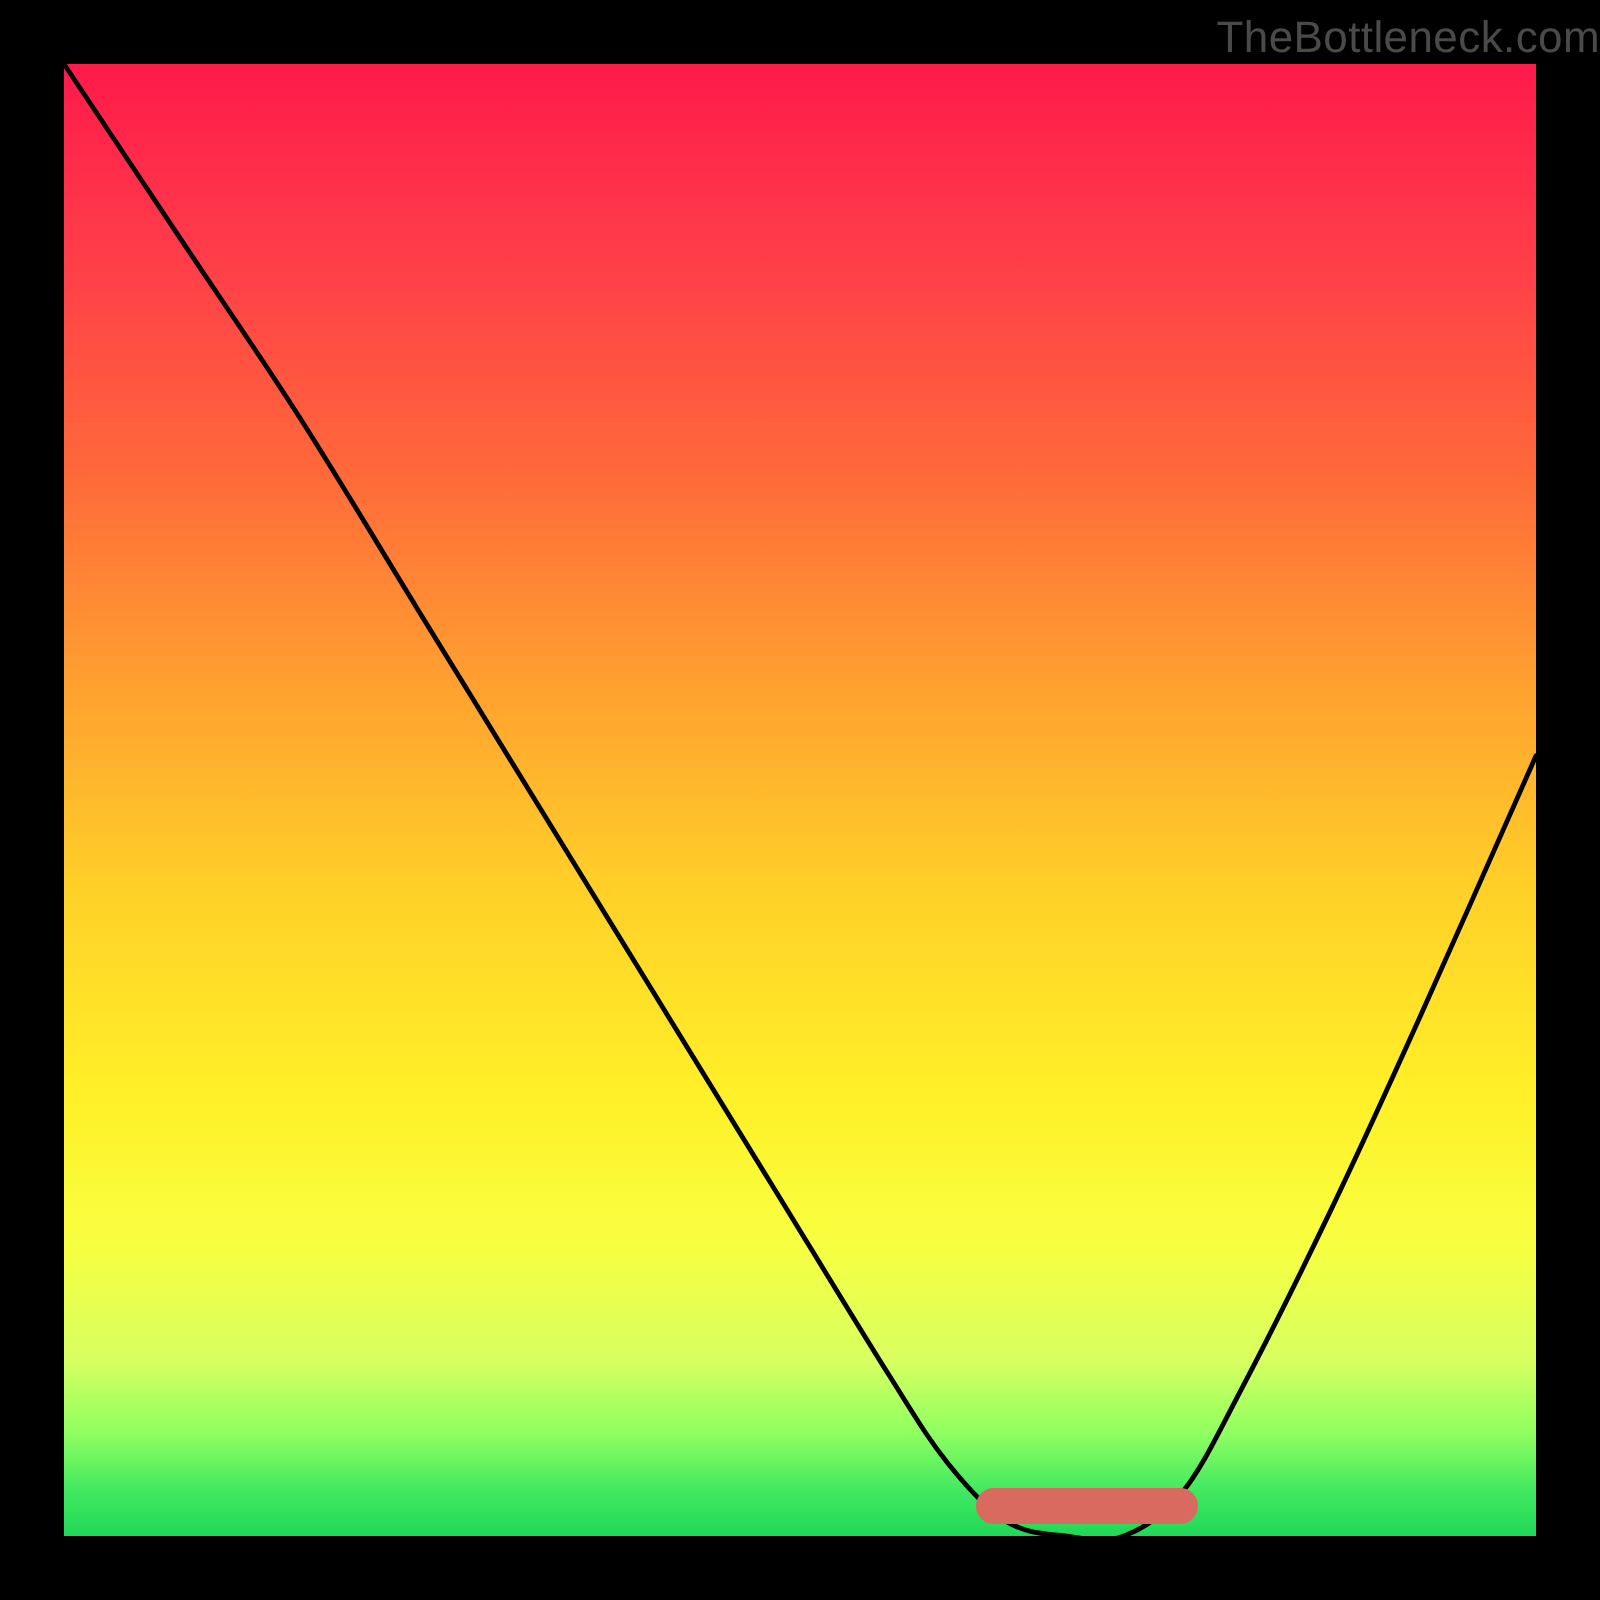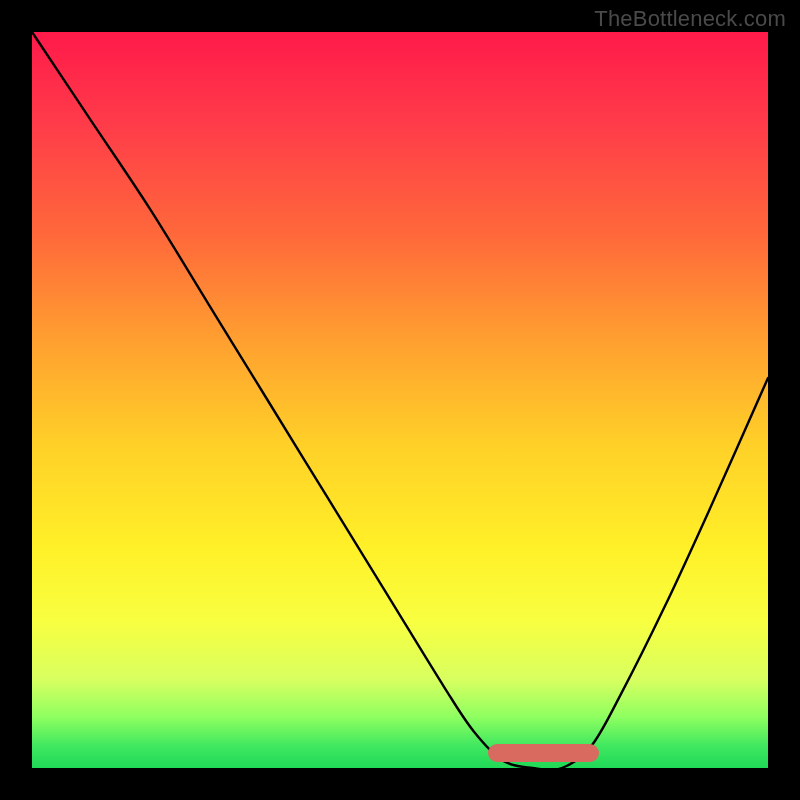--- a/index.html
+++ b/index.html
@@ -7,21 +7,21 @@
     width: 800px;
     height: 800px;
     background: #000;
     position: relative;
     font-family: Arial, Helvetica, sans-serif;
     overflow: hidden;
   }
   .watermark {
     position: absolute;
     top: 6px;
-    right: 14px;
+    right: 0;
     color: #4a4a4a;
     font-size: 22px;
     font-weight: 500;
     letter-spacing: 0.2px;
     z-index: 100;
   }
   .plot-area {
     position: absolute;
     left: 32px;
     top: 32px;

